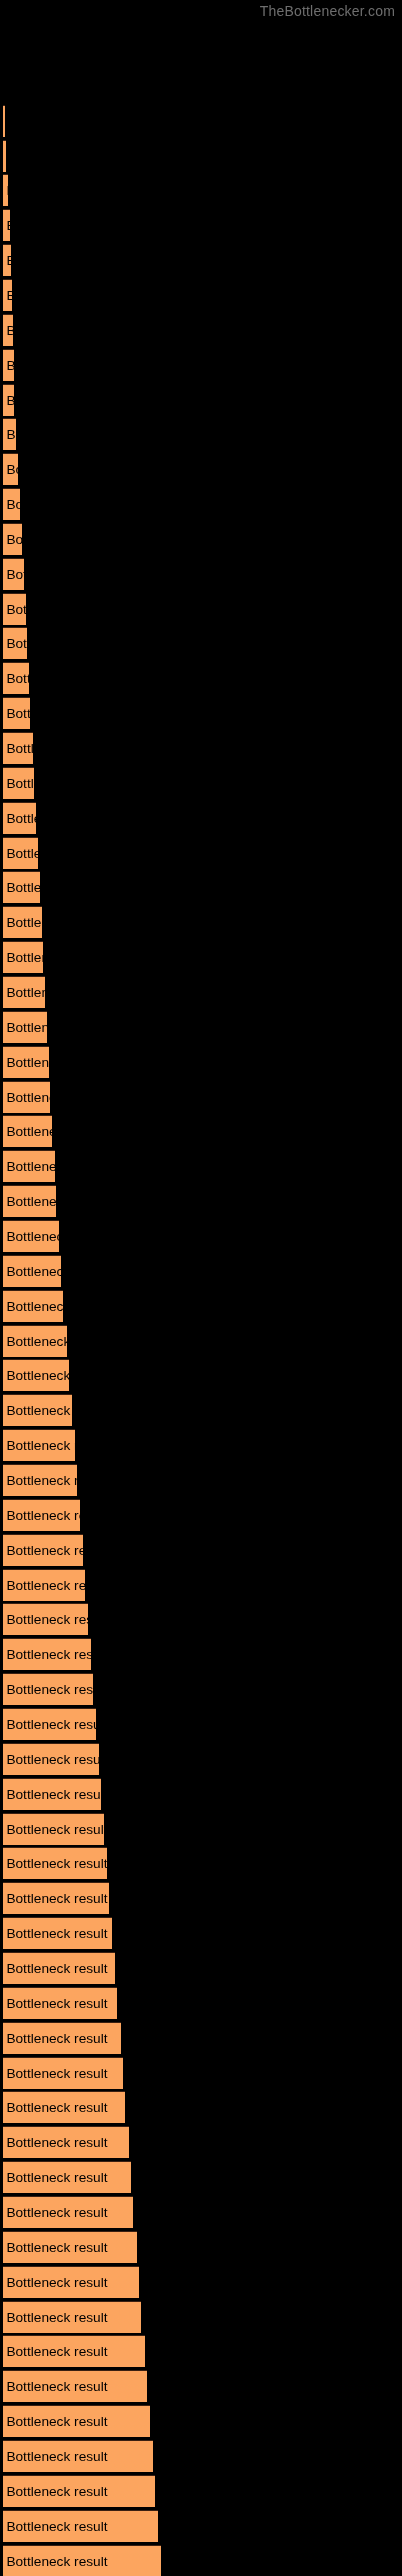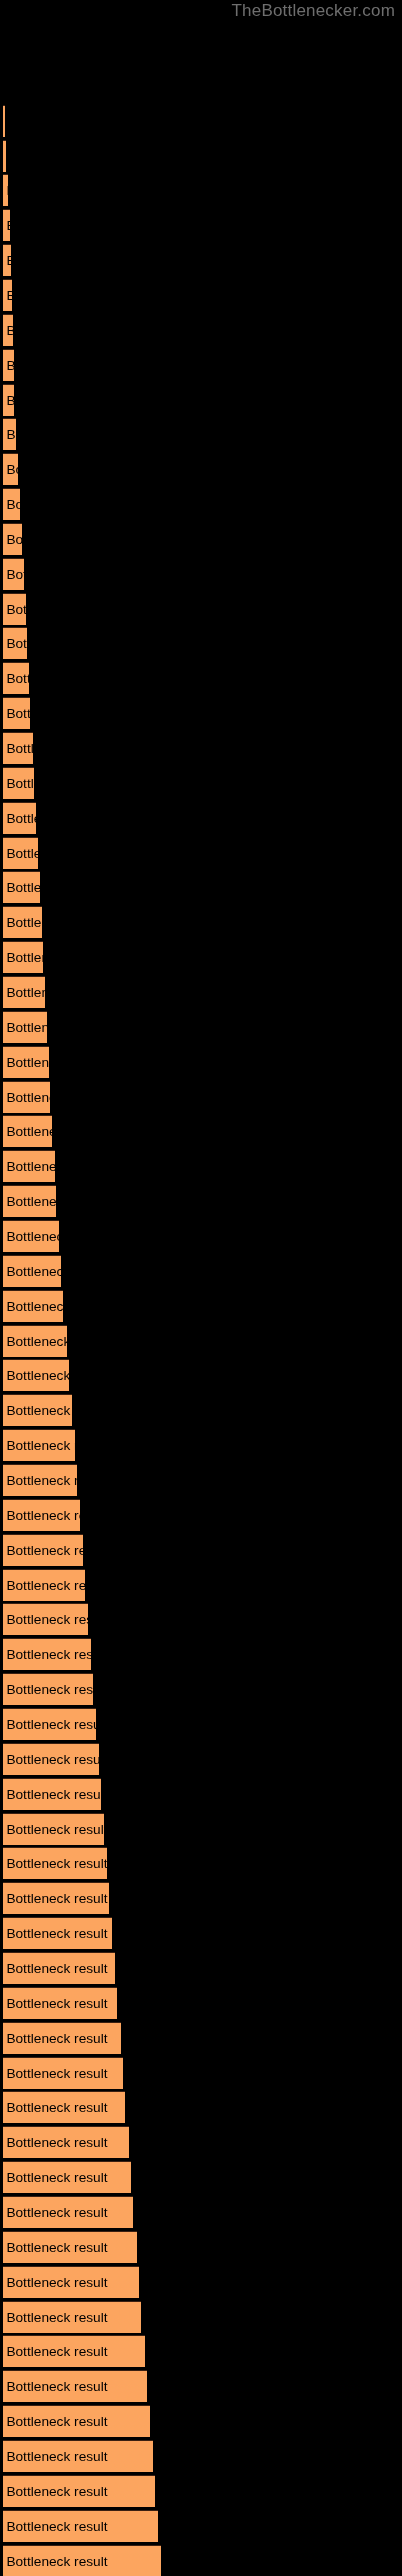--- a/index.html
+++ b/index.html
@@ -20,21 +20,21 @@
     width: 403px;
     height: 2576px;
     background: #000000;
     overflow: hidden;
   }
   #watermark {
     position: absolute;
     top: 0px;
     right: 8px;
     font-family: "Liberation Sans", sans-serif;
-    font-size: 17px;
+    font-size: 14px;
     line-height: 22.5px;
     color: #6e6e6e;
     letter-spacing: 0.2px;
     white-space: nowrap;
     user-select: none;
   }
   #plot {
     position: absolute;
     left: 0;
     top: 0;

